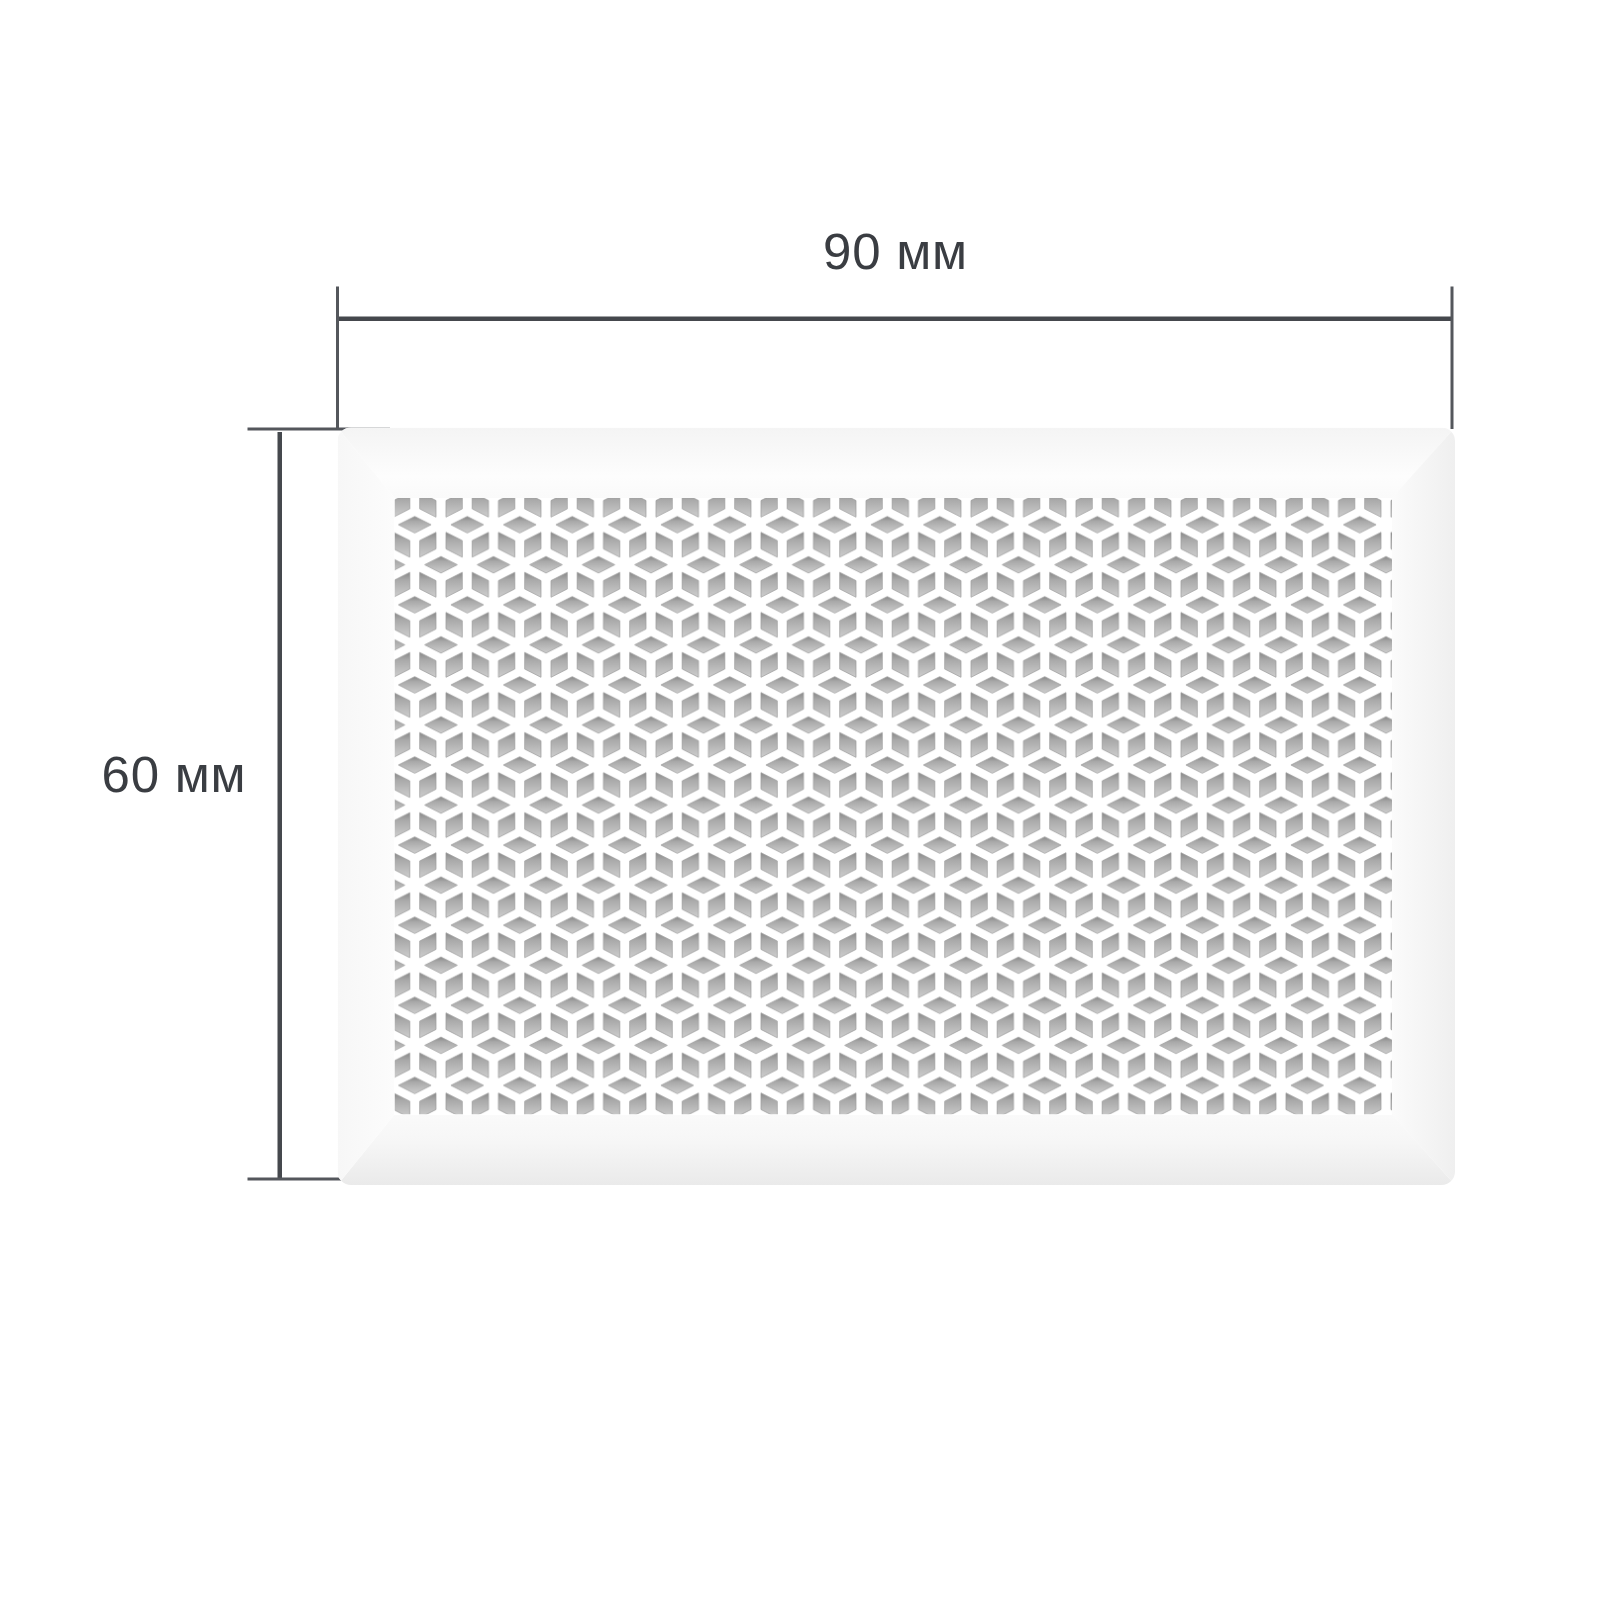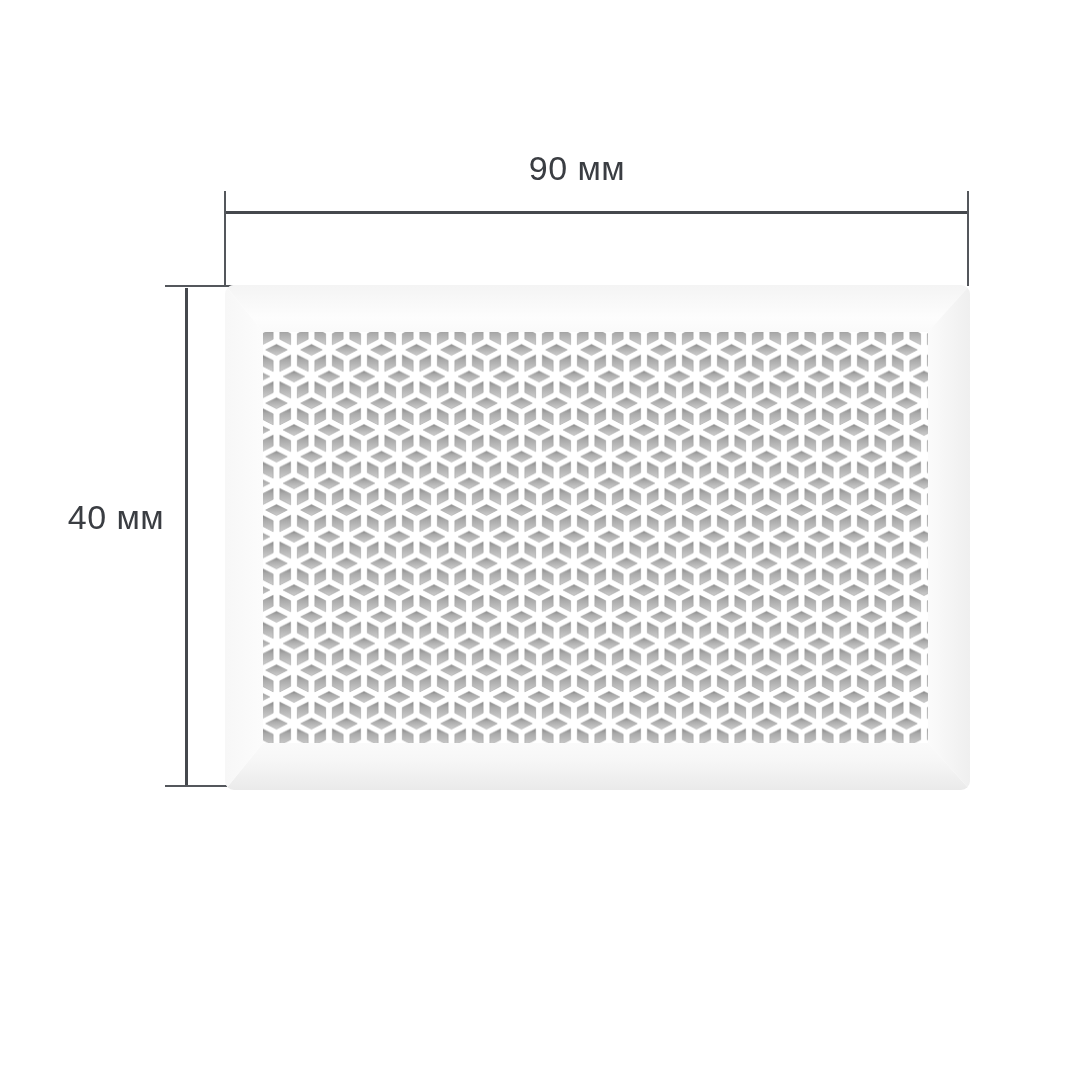--- a/index.html
+++ b/index.html
@@ -19,21 +19,21 @@
   .dim-label {
     position: absolute;
     color: #3a3d42;
     font-size: 34px;
     font-weight: 400;
     letter-spacing: 0.5px;
     text-align: center;
     white-space: nowrap;
     line-height: 1;
   }
-  .dim-label.width  { left: 477px; top: 151px; width: 200px; }
+  .dim-label.width  { left: 497px; top: 151px; width: 200px; }
   .dim-label.height { left: 16px;  top: 500px; width: 200px; }
 
   
   .dim-line-h {
     position: absolute;
     left: 226px; top: 211px;
     width: 742px; height: 3px;
     background: #45484d;
   }
   .dim-line-v {
@@ -99,21 +99,21 @@
 </head>
 <body>
 
 <div class="page">
 
   <div class="dim-label width">90 мм</div>
   <div class="dim-line-h"></div>
   <div class="ext-tick-v left"></div>
   <div class="ext-tick-v right"></div>
 
-  <div class="dim-label height">40 мм</div>
+  <div class="dim-label height">60 мм</div>
   <div class="dim-line-v"></div>
   <div class="ext-tick-h top"></div>
   <div class="ext-tick-h bottom"></div>
 
   <div class="panel">
     <div class="bevel top"></div>
     <div class="bevel bottom"></div>
     <div class="bevel left"></div>
     <div class="bevel right"></div>
 

